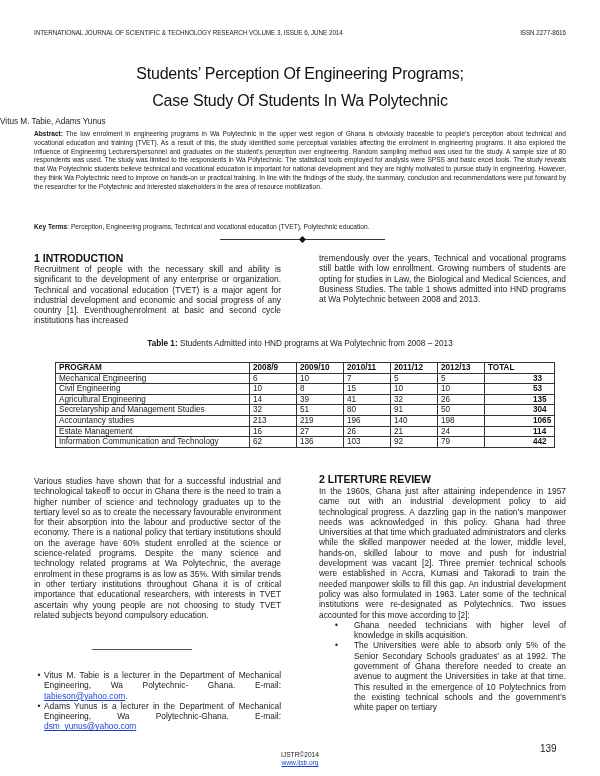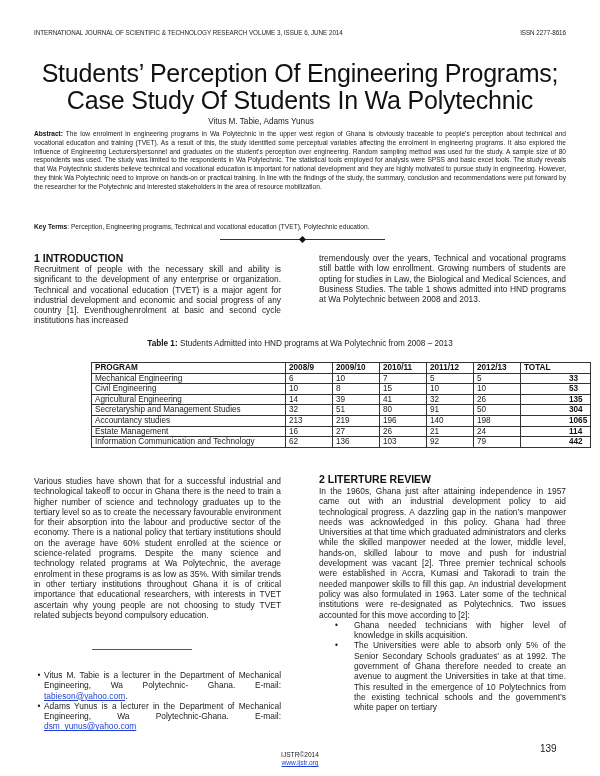--- a/index.html
+++ b/index.html
@@ -1,35 +1,35 @@
 <!DOCTYPE html>
 <html><head>
   <meta charset="utf-8">
   <style>
     * { box-sizing: border-box; margin: 0; padding: 0; }
     html, body { width: 600px; height: 776px; background: #ffffff; overflow: hidden; }
     body { position: relative; font-family: "Liberation Sans", sans-serif; color: #1a1a1a; }
     .abs { position: absolute; }
     .header { top: 29px; left: 34px; width: 532px; font-size: 6.3px; color: #222; display: flex; justify-content: space-between; letter-spacing: -0.05px; }
-    .title { top: 60px; left: 0; width: 600px; text-align: center; font-size: 25px; line-height: 27px; color: #111; letter-spacing: -0.2px; }
-    .authors { top: 117px; left: 0; width: 522px; text-align: center; font-size: 8.2px; color: #222; }
+    .title { top: 60px; left: 0; width: 600px; text-align: center; font-size: 16px; line-height: 27px; color: #111; letter-spacing: -0.2px; }
+    .authors { top: 117px; left: 0; width: 522px; text-align: left; font-size: 8.2px; color: #222; }
     .abstract { top: 130px; left: 34px; width: 532px; font-size: 6.6px; line-height: 8.8px; text-align: justify; color: #222; }
     .abstract b, .keyterms b { font-weight: bold; color: #111; }
     .keyterms { top: 223px; left: 34px; width: 532px; font-size: 6.6px; color: #222; }
     .divider { top: 237px; left: 220px; width: 165px; height: 5px; }
     .divider .line { position: absolute; top: 2px; left: 0; width: 100%; height: 1px; background: #333; }
     .divider .diamond { position: absolute; top: 0; left: 80px; width: 5px; height: 5px; background: #111; transform: rotate(45deg); }
     .col { font-size: 8.4px; line-height: 10.3px; text-align: justify; color: #222; }
     .h2 { font-size: 10.5px; font-weight: bold; color: #111; line-height: 12px; }
     .intro-h { top: 252px; left: 34px; }
     .intro-l { top: 264px; left: 34px; width: 247px; }
     .intro-r { top: 253px; left: 319px; width: 247px; }
     .table-caption { top: 339px; left: 0; width: 600px; text-align: center; font-size: 8.2px; color: #222; }
     .table-caption b { font-weight: bold; color: #111; }
-    table.data { position: absolute; top: 362px; left: 55px; border-collapse: collapse; font-size: 8.2px; color: #222; margin-left: 36px; }
+    table.data { position: absolute; top: 362px; left: 55px; border-collapse: collapse; font-size: 8.2px; color: #222; }
     table.data td, table.data th { border: 1px solid #333; padding: 0 3px; height: 10.6px; line-height: 9.5px; text-align: left; font-weight: normal; }
     table.data th { font-weight: bold; color: #111; }
     table.data td.total { font-weight: bold; color: #111; padding-left: 48px; }
     table.data .c0 { width: 194px; }
     table.data .cy { width: 47px; }
     table.data .ct { width: 44px; }
     .left2 { top: 476px; left: 34px; width: 247px; }
     .footnote-rule { top: 649px; left: 92px; width: 100px; height: 1px; background: #555; }
     .footnotes { top: 670px; left: 34px; width: 247px; font-size: 8.4px; line-height: 10.3px; color: #222; }
     .footnotes .fn { display: flex; }

